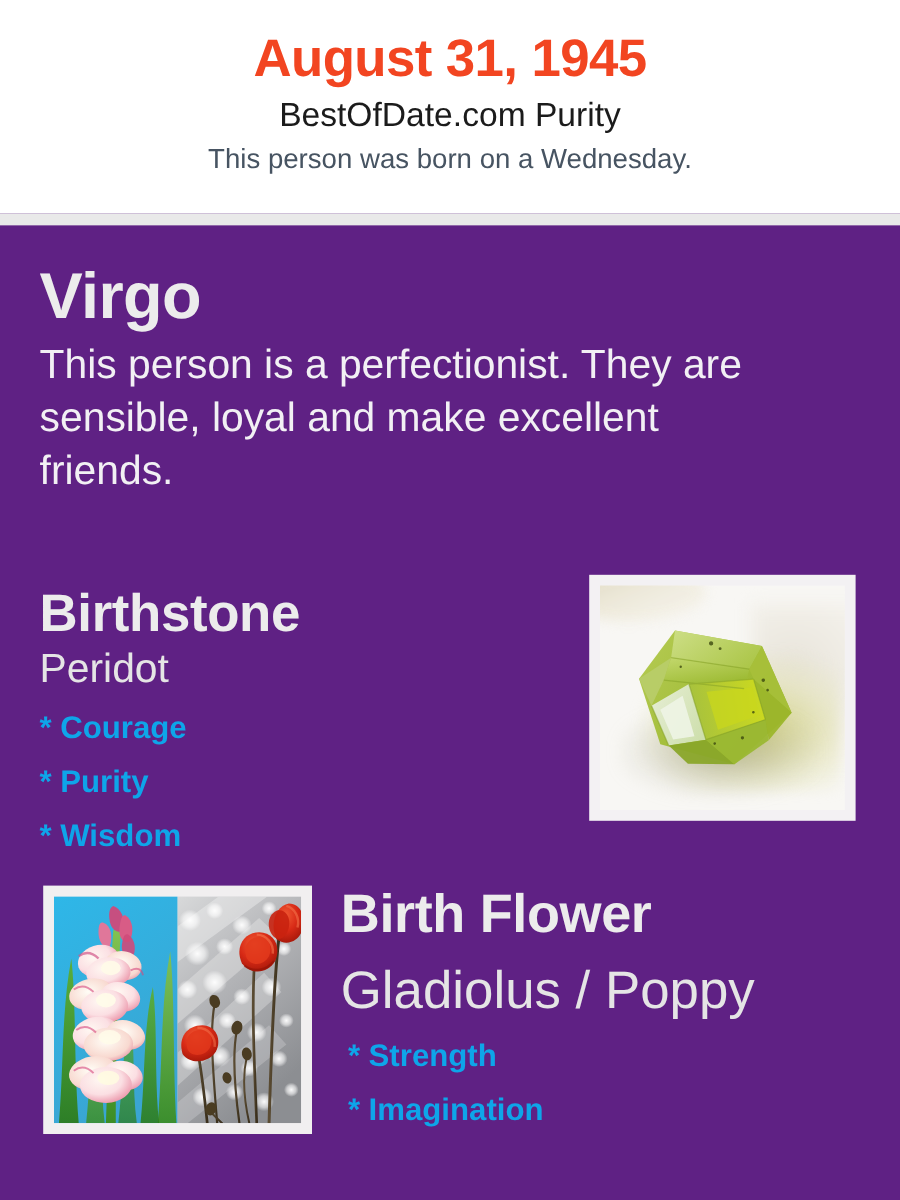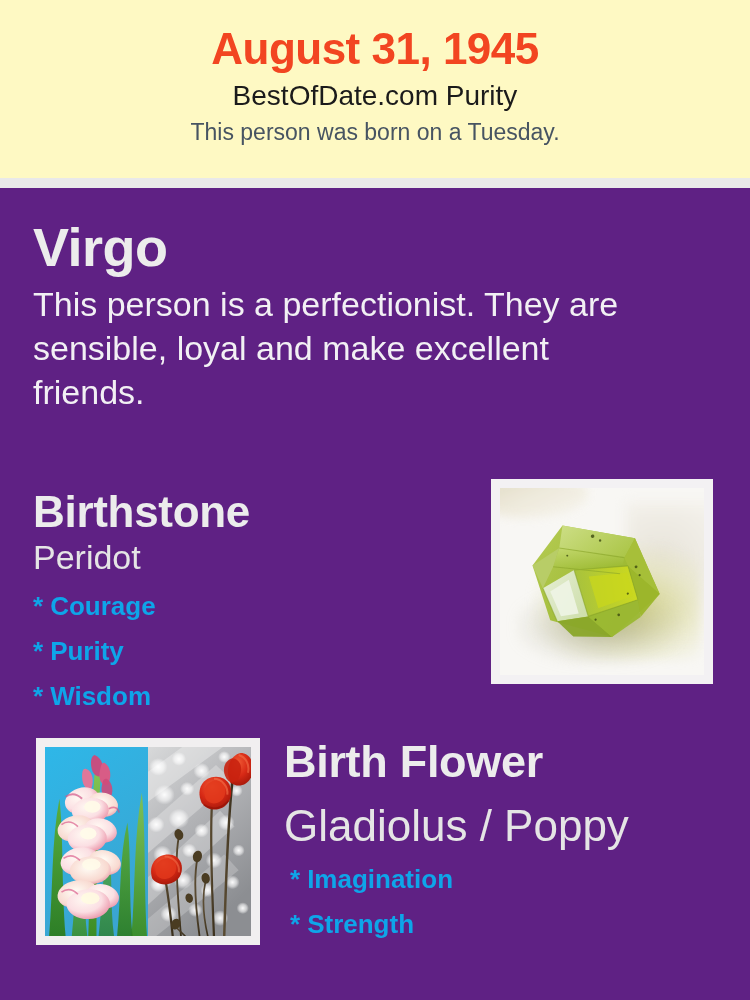--- a/index.html
+++ b/index.html
@@ -19,21 +19,21 @@
     width: 750px;
     height: 1000px;
   }
 
   
   .header {
     position: absolute;
     left: 0; top: 0;
     width: 750px;
     height: 178px;
-    background: #fef9c3;
+    background: #ffffff;
     text-align: center;
     box-sizing: border-box;
     padding-top: 22px;
   }
   .header-date {
     color: #f24521;
     font-size: 44px;
     font-weight: bold;
     line-height: 54px;
     letter-spacing: -0.5px;
@@ -228,21 +228,21 @@
   .glad-svg, .poppy-svg { position: absolute; left: 0; top: 0; width: 100%; height: 100%; display: block; }
 </style>
 </head>
 <body>
 
 <div class="page">
 
   <div class="header">
     <div class="header-date">August 31, 1945</div>
     <div class="header-site">BestOfDate.com Purity</div>
-    <div class="header-note">This person was born on a Tuesday.</div>
+    <div class="header-note">This person was born on a Wednesday.</div>
   </div>
   <div class="header-rule"></div>
 
   <div class="body-purple"></div>
 
   <div class="zodiac">
     <div class="zodiac-name">Virgo</div>
     <div class="zodiac-desc">This person is a perfectionist. They are sensible, loyal and make excellent friends.</div>
   </div>
 
@@ -508,18 +508,18 @@
         </svg>
       </div>
 
     </div>
   </div>
 
   <div class="flower-block">
     <div class="section-heading">Birth Flower</div>
     <div class="section-sub">Gladiolus / Poppy</div>
     <ul class="trait-list">
+      <li><span class="trait-star">*</span><span>Strength</span></li>
       <li><span class="trait-star">*</span><span>Imagination</span></li>
-      <li><span class="trait-star">*</span><span>Strength</span></li>
     </ul>
   </div>
 
 </div>
 
 </body></html>

